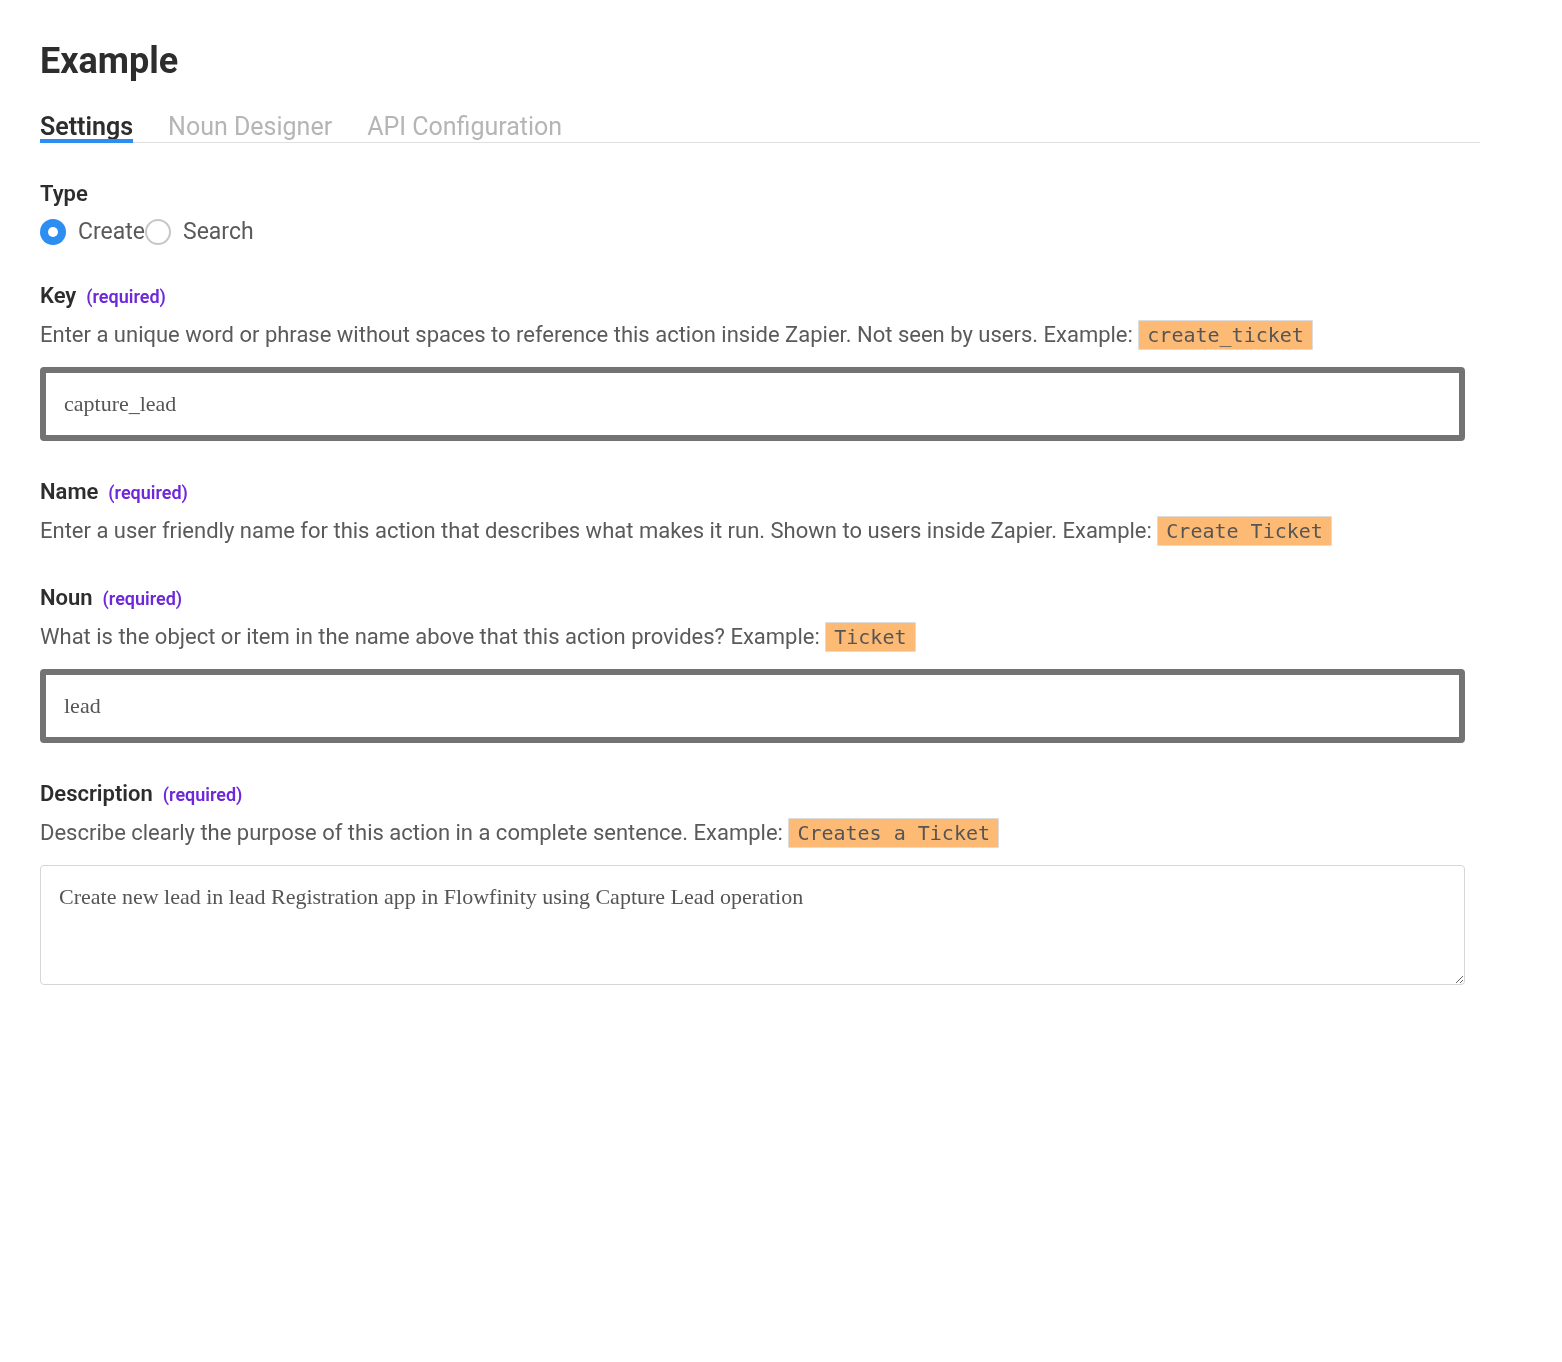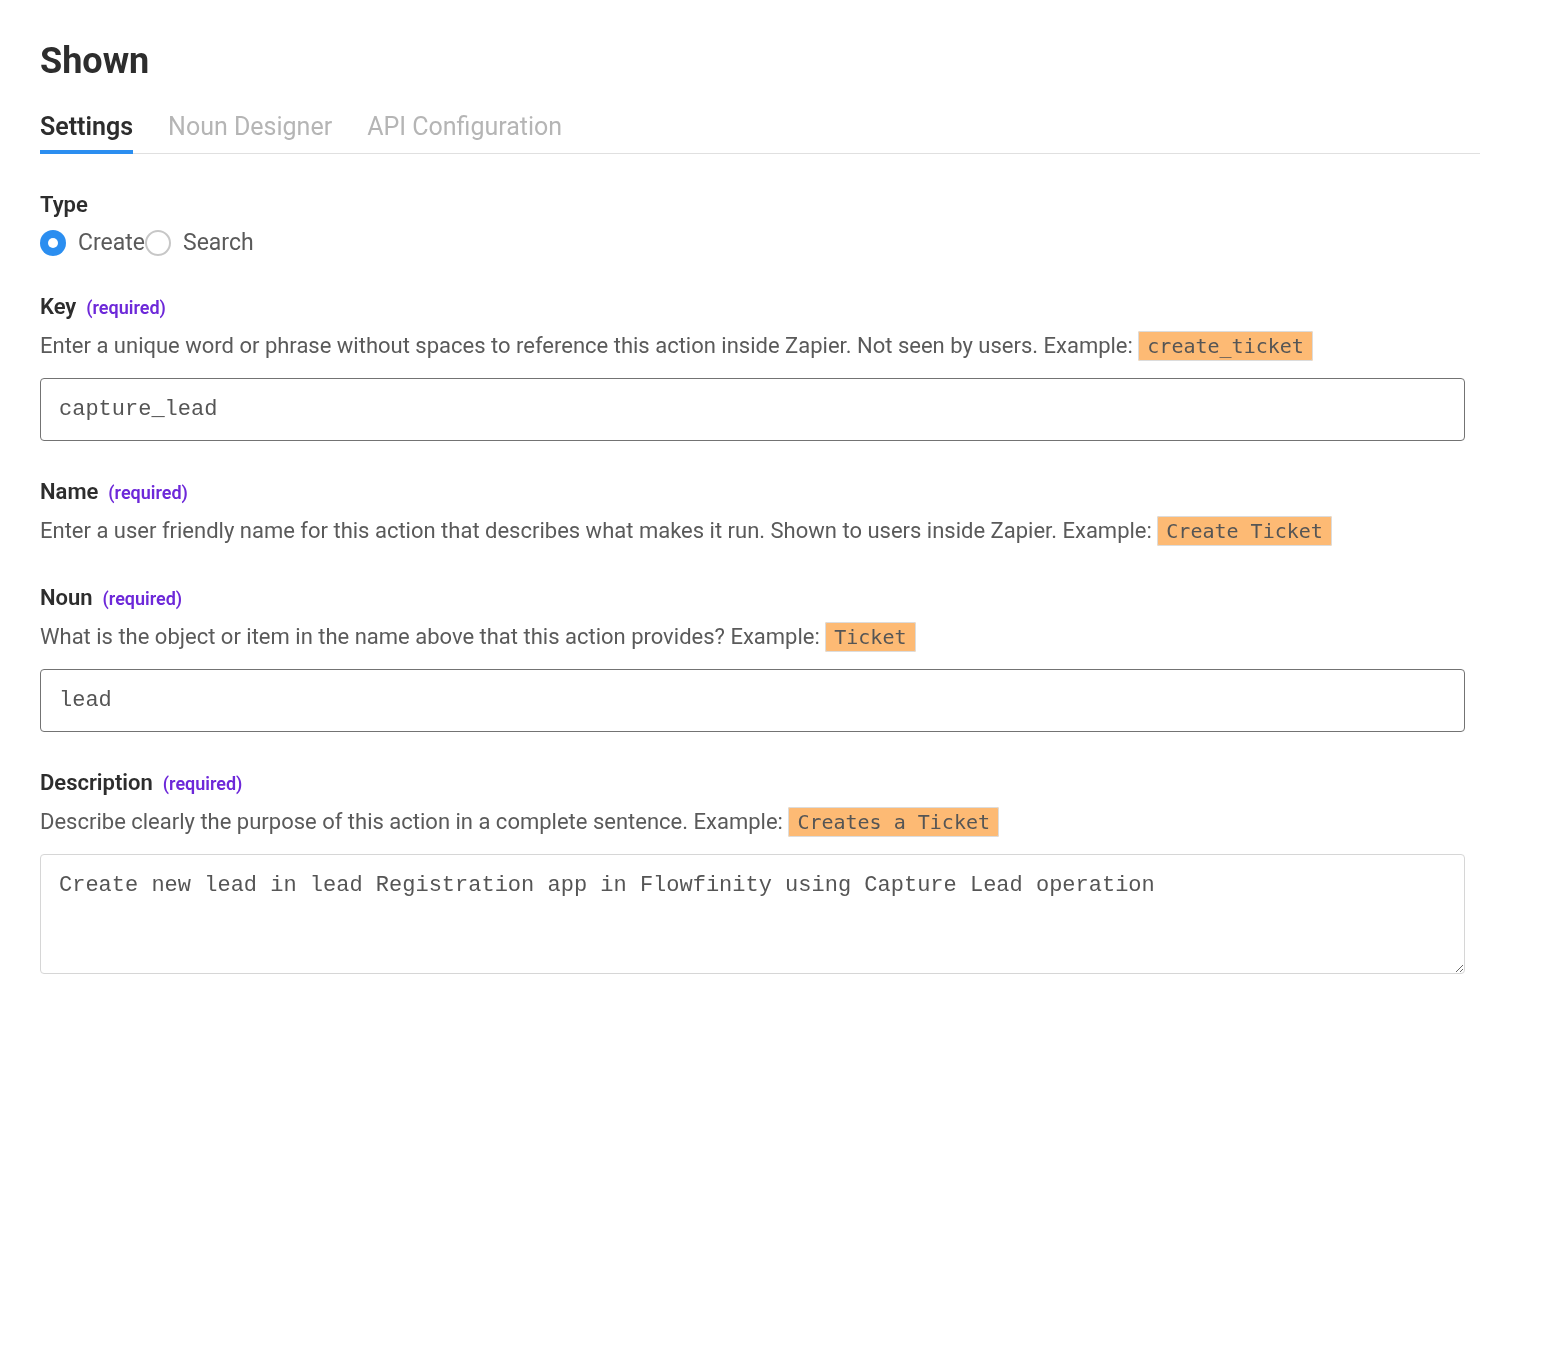--- a/index.html
+++ b/index.html
@@ -22,21 +22,21 @@
     }
     .tabs {
       display: flex;
       gap: 35px;
       border-bottom: 1px solid #e0e0e0;
       margin-bottom: 18px;
     }
     .tab {
       font-size: 25px;
       color: #b5b5b5;
-      padding-bottom: 12px;
+      padding-bottom: 1px;
       cursor: pointer;
       position: relative;
     }
     .tab.active {
       color: #2d2d2d;
       font-weight: 600;
     }
     .tab.active::after {
       content: "";
       position: absolute;
@@ -78,34 +78,34 @@
       font-size: 20px;
       color: #555;
       border-radius: 2px;
       line-height: 1.6;
     }
     .text-input {
       width: 100%;
       max-width: 1425px;
       font-size: 22px;
       padding: 18px 18px;
-      border: 1px solid #737373;
+      border: 6px solid #737373;
       border-radius: 4px;
       color: #555;
-      font-family: Liberation Mono, monospace;
+      font-family: Liberation Serif, serif;
     }
     .textarea-input {
       width: 100%;
       max-width: 1425px;
       font-size: 22px;
       padding: 18px 18px;
       border: 1px solid #d6d6d6;
       border-radius: 4px;
       color: #555;
-      font-family: Liberation Mono, monospace;
+      font-family: Liberation Serif, serif;
       resize: both;
       min-height: 120px;
     }
     .radio-group {
       display: flex;
       margin-top: 12px;
     }
     .radio-option {
       display: flex;
       align-items: center;
@@ -138,21 +138,21 @@
       color: #5a5a5a;
     }
     .content-wrap {
       max-width: 1440px;
     }
   </style>
 </head>
 <body>
 
 <div class="content-wrap">
-  <h1 class="page-title">Shown</h1>
+  <h1 class="page-title">Example</h1>
 
   <div class="tabs">
     <div class="tab active">Settings</div>
     <div class="tab">Noun Designer</div>
     <div class="tab">API Configuration</div>
   </div>
 
   <div class="form-section">
     <div class="field-label">
       <span>Type</span>

